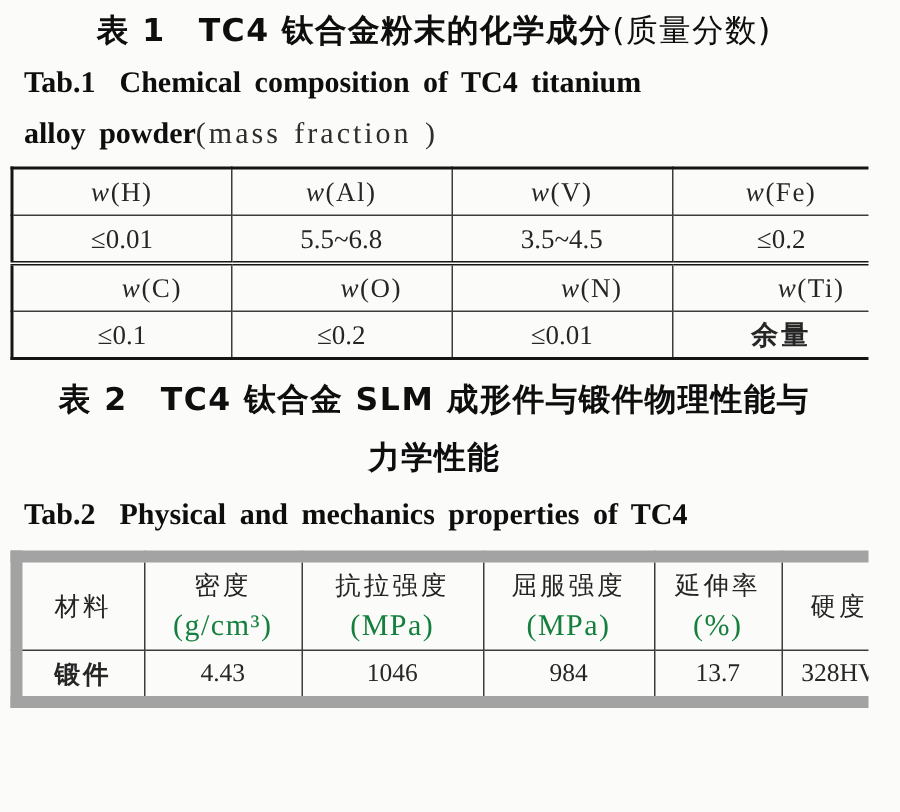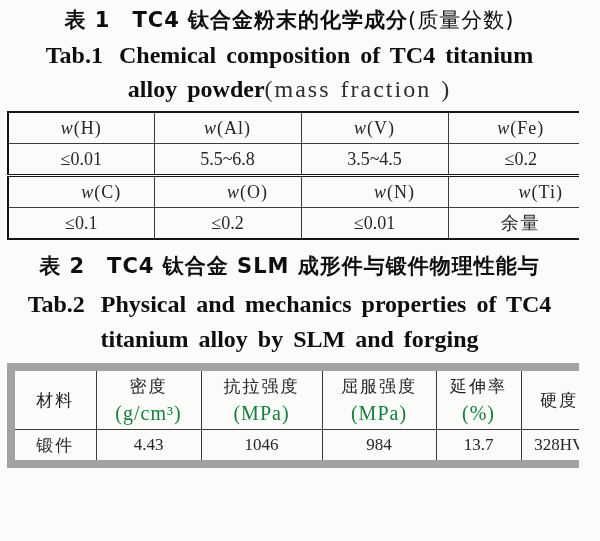--- a/index.html
+++ b/index.html
@@ -25,26 +25,27 @@
     line-height: 26px;
     text-align: center;
     letter-spacing: 1px;
     color: #0e0e0e;
     white-space: nowrap;
   }
   .cap-zh .paren { font-weight: 500; }
   .cap-en {
     font-family: "Liberation Serif", "DejaVu Serif", serif;
     font-weight: 700;
-    font-size: 24px;
+    font-size: 20px;
     line-height: 22px;
-    text-align: center;
+    text-align: left;
     word-spacing: 4px;
     color: #0e0e0e;
     white-space: nowrap;
+    padding-left: 16px;
   }
   .cap-en .prefix { margin-right: 16px; }
   .cap-en .light {
     font-weight: 400;
     letter-spacing: 2px;
     word-spacing: 2px;
     color: #2e2e2e;
     margin-top: 20px;
   }
   .mt11 { margin-top: 11px; }
@@ -76,20 +77,21 @@
     padding: 0;
   }
   .t1 td { height: 30px; font-size: 18px; }
   .t1 tr.double td { border-top: 3px double #161616; padding-left: 40px; }
   .t1 .sym { font-style: italic; margin-right: 1px; }
   .t1 .arg { letter-spacing: 1px; }
   .zh-cell {
     font-family: "DejaVu Sans", "Liberation Sans", sans-serif;
     letter-spacing: 2px;
     font-size: 17px;
+    font-weight: bold;
   }
   .t2 tr.head td { height: 58px; }
   .t2 tr.val td { height: 30px; font-size: 17px; }
   .hcell {
     display: flex;
     flex-direction: column;
     justify-content: center;
     align-items: center;
     gap: 4px;
   }
@@ -145,24 +147,24 @@
       <tr>
         <td>≤0.1</td>
         <td>≤0.2</td>
         <td>≤0.01</td>
         <td class="zh-cell">余量</td>
       </tr>
     </tbody>
   </table>
 
   <div class="cap-zh mt13">表 2　TC4 钛合金 SLM 成形件与锻件物理性能与</div>
+  <div class="cap-zh mt13">力学性能</div>
 
   <div class="cap-en mt14"><span class="prefix">Tab.2</span><span>Physical and mechanics properties of TC4</span></div>
 
-  <div class="cap-en mt13">titanium alloy by SLM and forging</div>
 
   <table class="t2">
     <colgroup>
       <col style="width:85px">
         <col style="width:105px">
         <col style="width:121px">
         <col style="width:114px">
         <col style="width:85px">
         <col style="width:80px">
     </colgroup>

